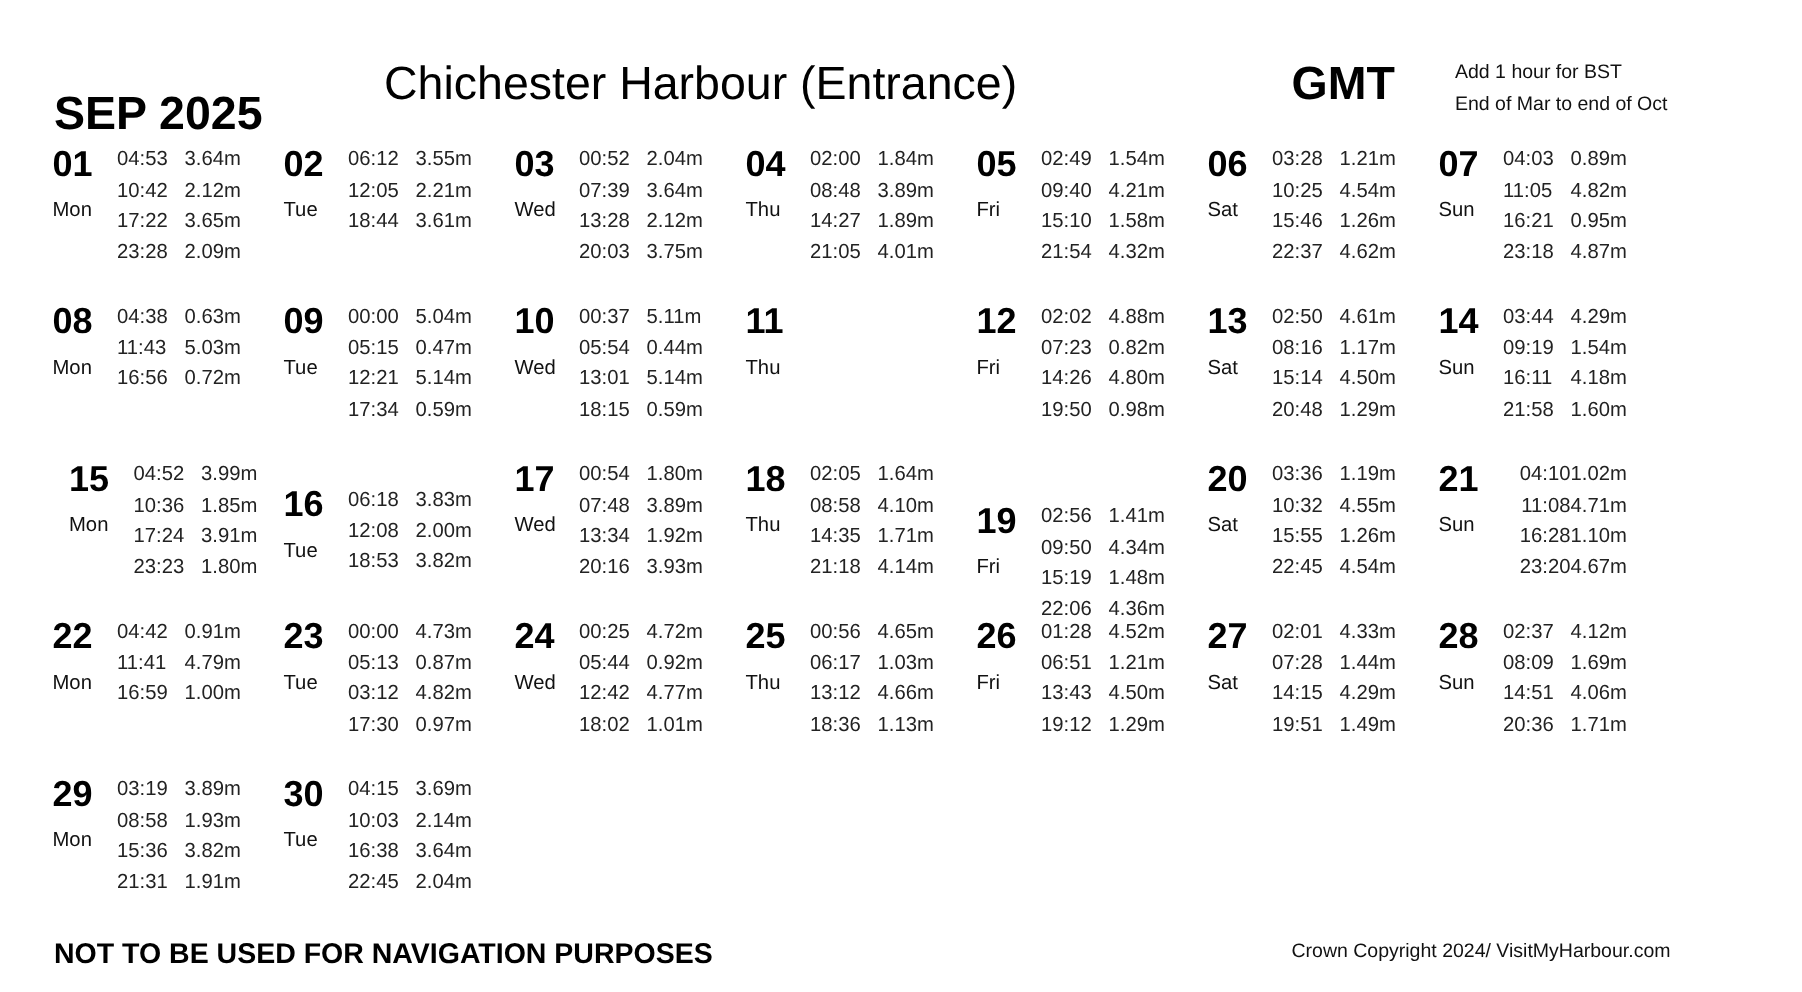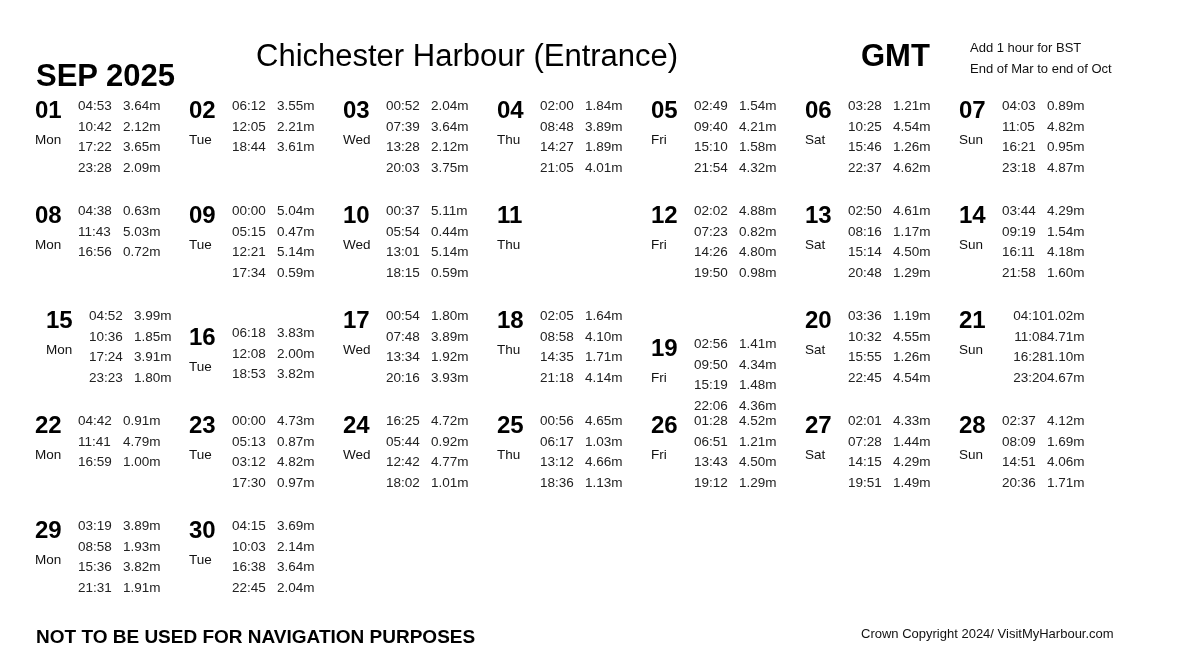--- a/index.html
+++ b/index.html
@@ -248,21 +248,21 @@
         <div class="tide-row"><span class="t">00:00</span><span class="h">4.73m</span></div>
         <div class="tide-row"><span class="t">05:13</span><span class="h">0.87m</span></div>
         <div class="tide-row"><span class="t">03:12</span><span class="h">4.82m</span></div>
         <div class="tide-row"><span class="t">17:30</span><span class="h">0.97m</span></div>
       </div>
     </div>
     <div class="day" style="left: 343px; top: 411px;">
       <div class="day-num">24</div>
       <div class="day-name">Wed</div>
       <div class="tides">
-        <div class="tide-row"><span class="t">16:25</span><span class="h">4.72m</span></div>
+        <div class="tide-row"><span class="t">00:25</span><span class="h">4.72m</span></div>
         <div class="tide-row"><span class="t">05:44</span><span class="h">0.92m</span></div>
         <div class="tide-row"><span class="t">12:42</span><span class="h">4.77m</span></div>
         <div class="tide-row"><span class="t">18:02</span><span class="h">1.01m</span></div>
       </div>
     </div>
     <div class="day" style="left: 497px; top: 411px;">
       <div class="day-num">25</div>
       <div class="day-name">Thu</div>
       <div class="tides">
         <div class="tide-row"><span class="t">00:56</span><span class="h">4.65m</span></div>

